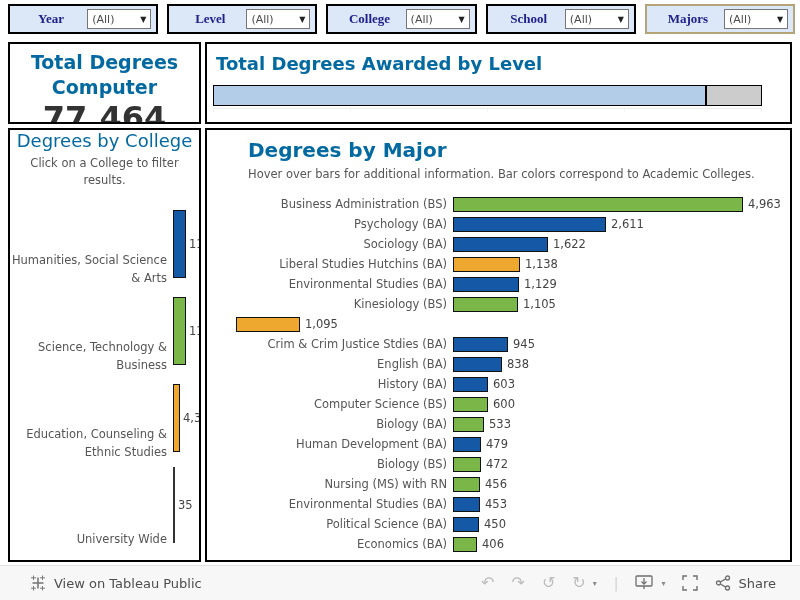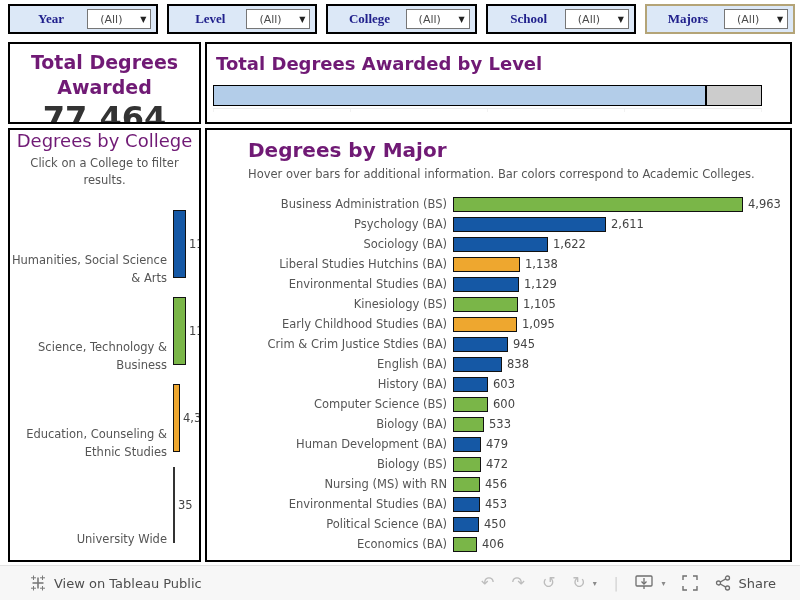--- a/index.html
+++ b/index.html
@@ -9,31 +9,31 @@
     background:#fff; position:relative; overflow:hidden;
   }
 
   
   .filter-bar { position:absolute; top:4px; left:8px; width:787px; height:30px; display:flex; gap:9px; }
   .filter-box { flex:1; border:2px solid #000; background:#dce8f7; display:flex; align-items:center; padding:2px 5px; }
   .filter-box.tan { border-color:#b4a477; }
   .filter-label { flex:1; text-align:center; font-family:"Liberation Serif","DejaVu Serif",serif;
                   font-weight:bold; color:#20208c; font-size:13px; }
   .filter-dd { width:64px; height:20px; background:#fff; border:1px solid #767676; display:flex; align-items:center; cursor:pointer; }
-  .filter-dd .val { flex:1; font-size:11px; color:#4a4a4a; padding-left:12px; }
+  .filter-dd .val { flex:1; font-size:11px; color:#4a4a4a; padding-left:4px; }
   .filter-dd .caret { width:14px; text-align:center; font-size:8px; color:#222; }
 
   
   .panel { position:absolute; border:2px solid #000; background:#fff; overflow:hidden; }
   #panel-total   { left:8px;   top:42px;  width:193px; height:82px;  text-align:center; }
   #panel-level   { left:205px; top:42px;  width:587px; height:82px; }
   #panel-college { left:8px;   top:128px; width:193px; height:434px; }
   #panel-major   { left:205px; top:128px; width:587px; height:434px;padding-left:29px; }
 
-  .navy { color:#701a75; }
+  .navy { color:#0369a1; }
   #panel-total .t1 { font-size:19px; font-weight:bold; line-height:1.3; margin-top:6px; }
   #panel-total .big-num { font-size:32px; font-weight:bold; color:#333; line-height:1.15; margin-top:1px; }
 
   #panel-level .lvl-title { font-size:18px; font-weight:bold; margin:9px 0 0 9px; }
   .lvl-bar-row { display:flex; width:549px; height:21px; margin:11px 0 0 6px; }
   .lvl-seg { border:1.5px solid #000; }
   .lvl-seg + .lvl-seg { border-left-width:1.5px; }
   .lvl-axis { width:549px; margin:2px 0 0 6px; border-top:1px solid #ededed; height:4px;
               background:linear-gradient(to right,#f2f2f2 1px,transparent 1px);
               background-size:137px 4px; }
@@ -105,21 +105,21 @@
       <div class="filter-dd">
         <span class="val">(All)</span>
         <span class="caret">▼</span>
       </div>
     </div>
   </div>
 
 <div class="panel" id="panel-total">
   <div class="t1 navy">
     <span>Total Degrees</span><br>
-    <span>Awarded</span>
+    <span>Computer</span>
   </div>
   <div class="big-num">77,464</div>
 </div>
 
 <div class="panel" id="panel-level">
   <div class="lvl-title navy">Total Degrees Awarded by Level</div>
   <div class="lvl-bar-row" id="level-bar-row">
       <div class="lvl-seg" style="width: 89.8%; background: rgb(179, 205, 233);"></div>
       <div class="lvl-seg" style="width: 10.2%; background: rgb(204, 204, 204);"></div>
     </div>
@@ -189,21 +189,20 @@
         <div class="maj-label">Environmental Studies (BA)</div>
         <div class="maj-bar" style="width: 66px; background: rgb(21, 88, 165);"></div>
         <span class="maj-val">1,129</span>
       </div>
       <div class="maj-row">
         <div class="maj-label">Kinesiology (BS)</div>
         <div class="maj-bar" style="width: 65px; background: rgb(122, 182, 72);"></div>
         <span class="maj-val">1,105</span>
       </div>
       <div class="maj-row">
-        <div class="maj-label">Early Childhood Studies (BA)</div>
         <div class="maj-bar" style="width: 64px; background: rgb(238, 167, 47);"></div>
         <span class="maj-val">1,095</span>
       </div>
       <div class="maj-row">
         <div class="maj-label">Crim &amp; Crim Justice Stdies (BA)</div>
         <div class="maj-bar" style="width: 55px; background: rgb(21, 88, 165);"></div>
         <span class="maj-val">945</span>
       </div>
       <div class="maj-row">
         <div class="maj-label">English (BA)</div>

